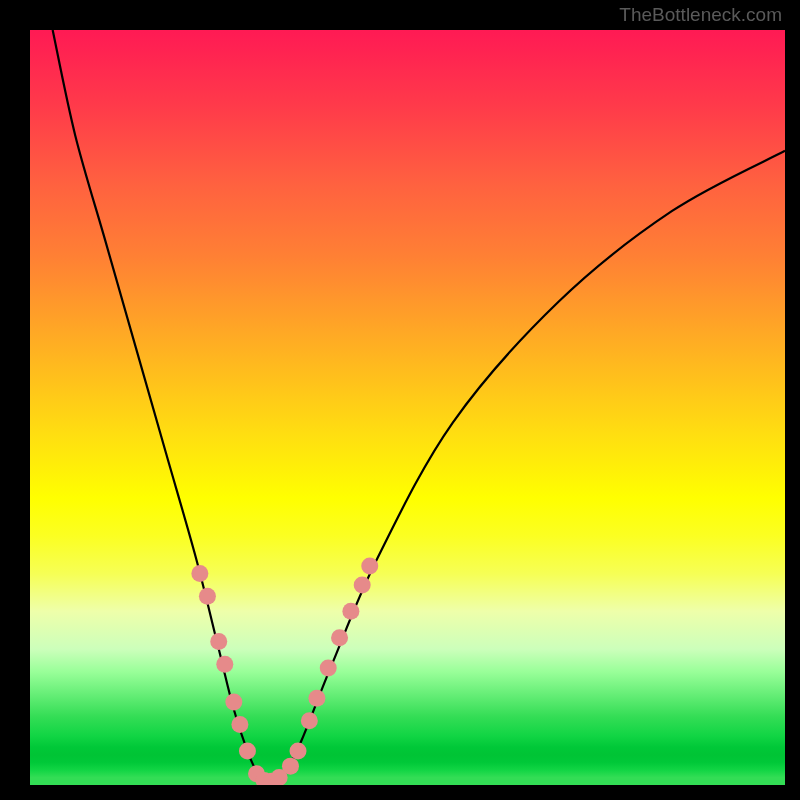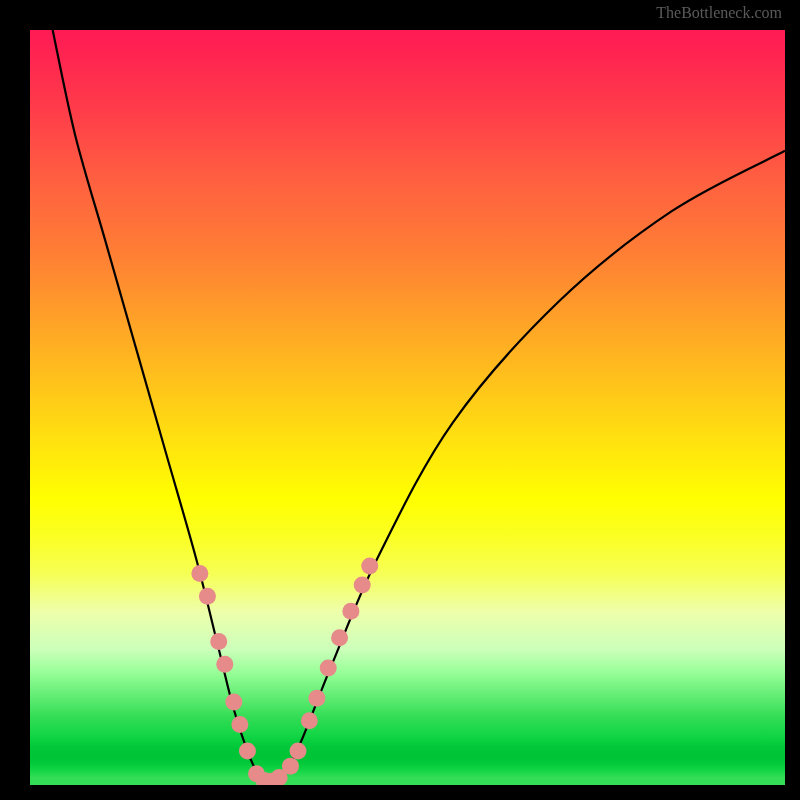--- a/index.html
+++ b/index.html
@@ -7,22 +7,22 @@
     width: 800px;
     height: 800px;
     background: #000;
     position: relative;
     overflow: hidden;
   }
   .watermark {
     position: absolute;
     top: 4px;
     right: 18px;
-    font-family: Liberation Serif, serif;
-    font-size: 16px;
+    font-family: Liberation Sans, sans-serif;
+    font-size: 19px;
     font-weight: 500;
     color: #5a5a5a;
     z-index: 10;
   }
   .plot-area {
     position: absolute;
     left: 30px;
     top: 30px;
     width: 755px;
     height: 755px;

